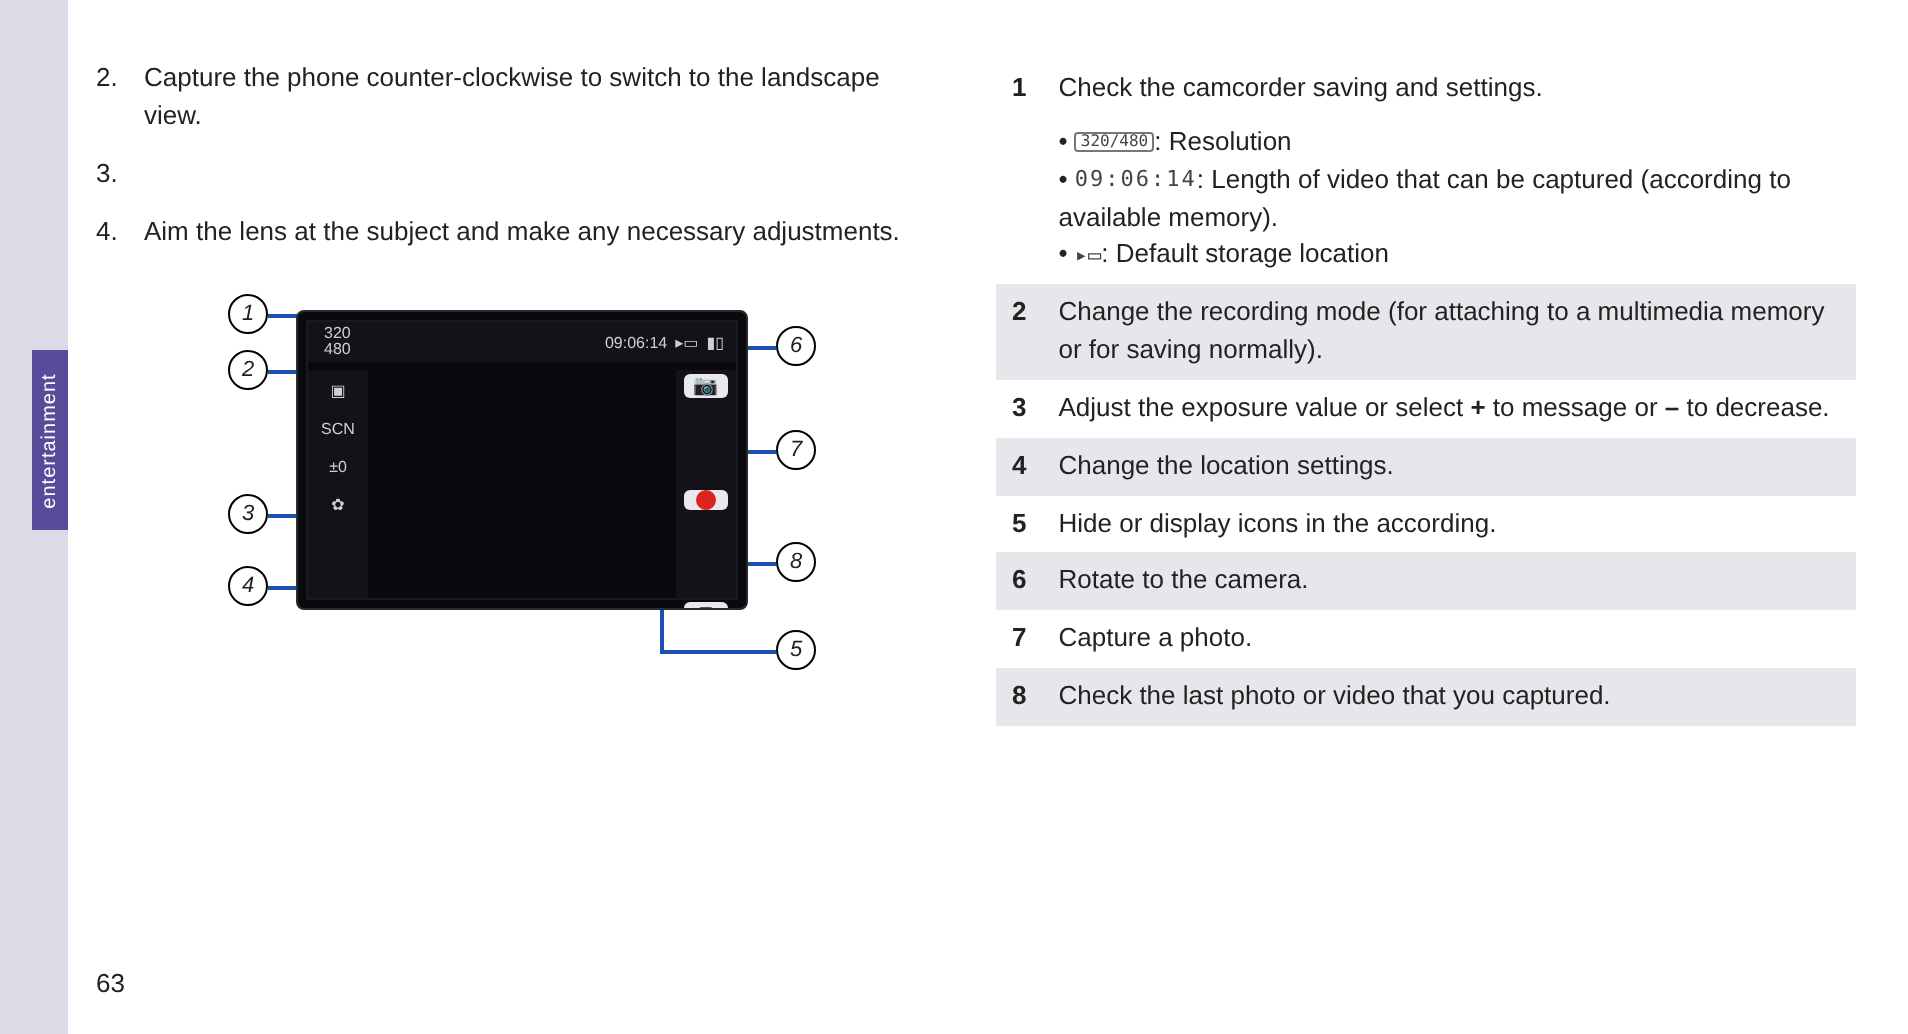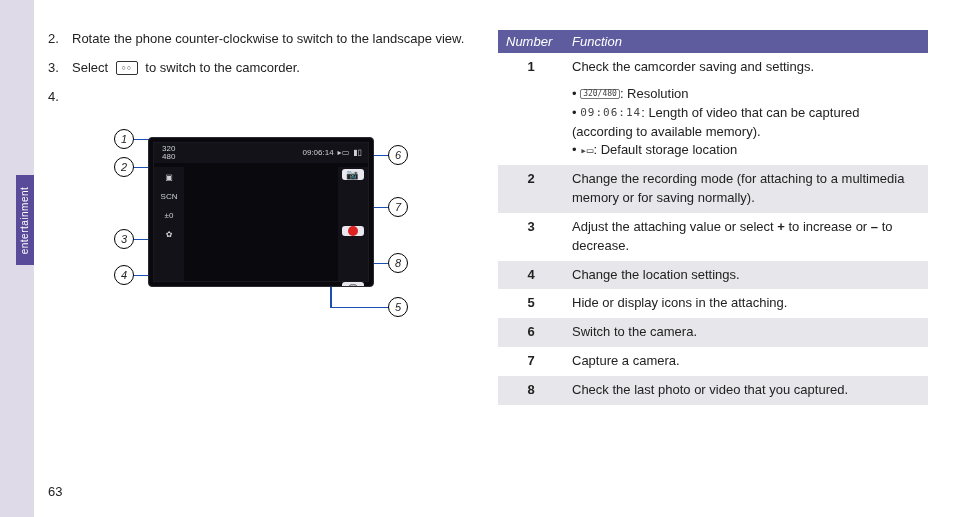--- a/index.html
+++ b/index.html
@@ -244,30 +244,28 @@
 <div class="purple-margin"></div>
 <div class="sidebar-tab">
   <span>entertainment</span>
 </div>
 <div class="page-num">63</div>
 
 <div class="left-col">
   <ol class="steps">
     <li>
       <span class="num">2.</span>
-      <span>Rotate the phone counter-clockwise to switch to the landscape view.</span>
+      <span>Capture the phone counter-clockwise to switch to the landscape view.</span>
     </li>
     <li>
       <span class="num">3.</span>
-      <span>
-        <span>Select </span><span class="icon-switch"></span><span> to switch to the camcorder.</span>
-      </span>
     </li>
     <li>
       <span class="num">4.</span>
+      <span>Aim the lens at the subject and make any necessary adjustments.</span>
     </li>
   </ol>
 
   <div class="diagram">
 
     <div class="callout c1">1</div>
     <div class="callout c2">2</div>
     <div class="callout c3">3</div>
     <div class="callout c4">4</div>
     <div class="callout c5">5</div>
@@ -315,60 +313,56 @@
             </div>
         </div>
       </div>
     </div>
   </div>
 </div>
 
 <div class="right-col">
   <table class="fn">
     <tbody>
-        <tr>
-      <th>Number</th>
-      <th>Function</th>
-    </tr>
     <tr>
       <td>1</td>
       <td>
         <span>Check the camcorder saving and settings.</span>
         <ul class="sub-ul">
           <li><span class="glyph" style="font-size:8px; line-height:8px;">320/480</span><span>: Resolution</span></li>
           <li><span class="glyph no-border" style="letter-spacing:1px;">09:06:14</span><span>: Length of video that can be captured (according to available memory).</span></li>
           <li><span class="glyph no-border">▸▭</span><span>: Default storage location</span></li>
         </ul>
       </td>
     </tr>
     <tr class="zebra">
       <td>2</td>
       <td>Change the recording mode (for attaching to a multimedia memory or for saving normally).</td>
     </tr>
     <tr>
       <td>3</td>
       <td>
-        <span>Adjust the attaching value or select </span><b>+</b><span> to increase or </span><b>–</b><span> to decrease.</span>
+        <span>Adjust the exposure value or select </span><b>+</b><span> to message or </span><b>–</b><span> to decrease.</span>
       </td>
     </tr>
     <tr class="zebra">
       <td>4</td>
       <td>Change the location settings.</td>
     </tr>
     <tr>
       <td>5</td>
-      <td>Hide or display icons in the attaching.</td>
+      <td>Hide or display icons in the according.</td>
     </tr>
     <tr class="zebra">
       <td>6</td>
-      <td>Switch to the camera.</td>
+      <td>Rotate to the camera.</td>
     </tr>
     <tr>
       <td>7</td>
-      <td>Capture a camera.</td>
+      <td>Capture a photo.</td>
     </tr>
     <tr class="zebra">
       <td>8</td>
       <td>Check the last photo or video that you captured.</td>
     </tr>
   </tbody>
     </table>
 </div>
 
 </body></html>

